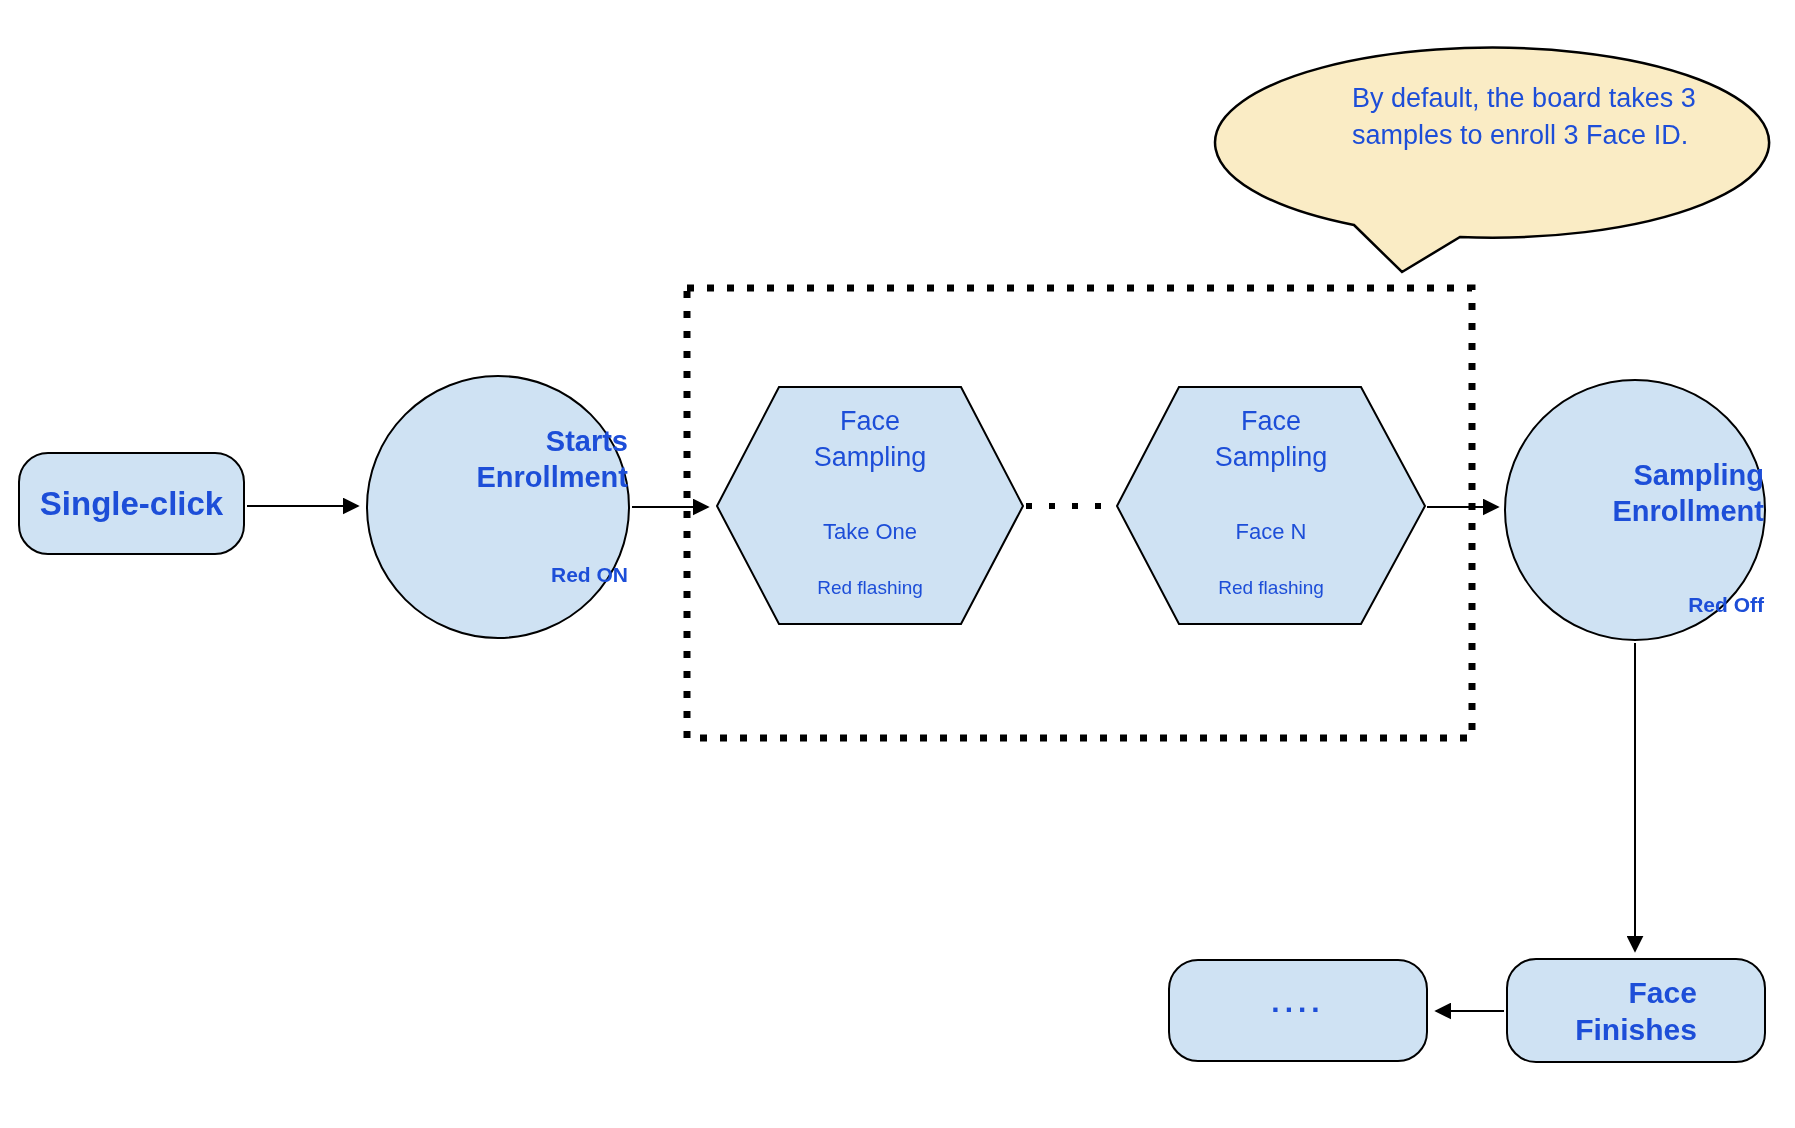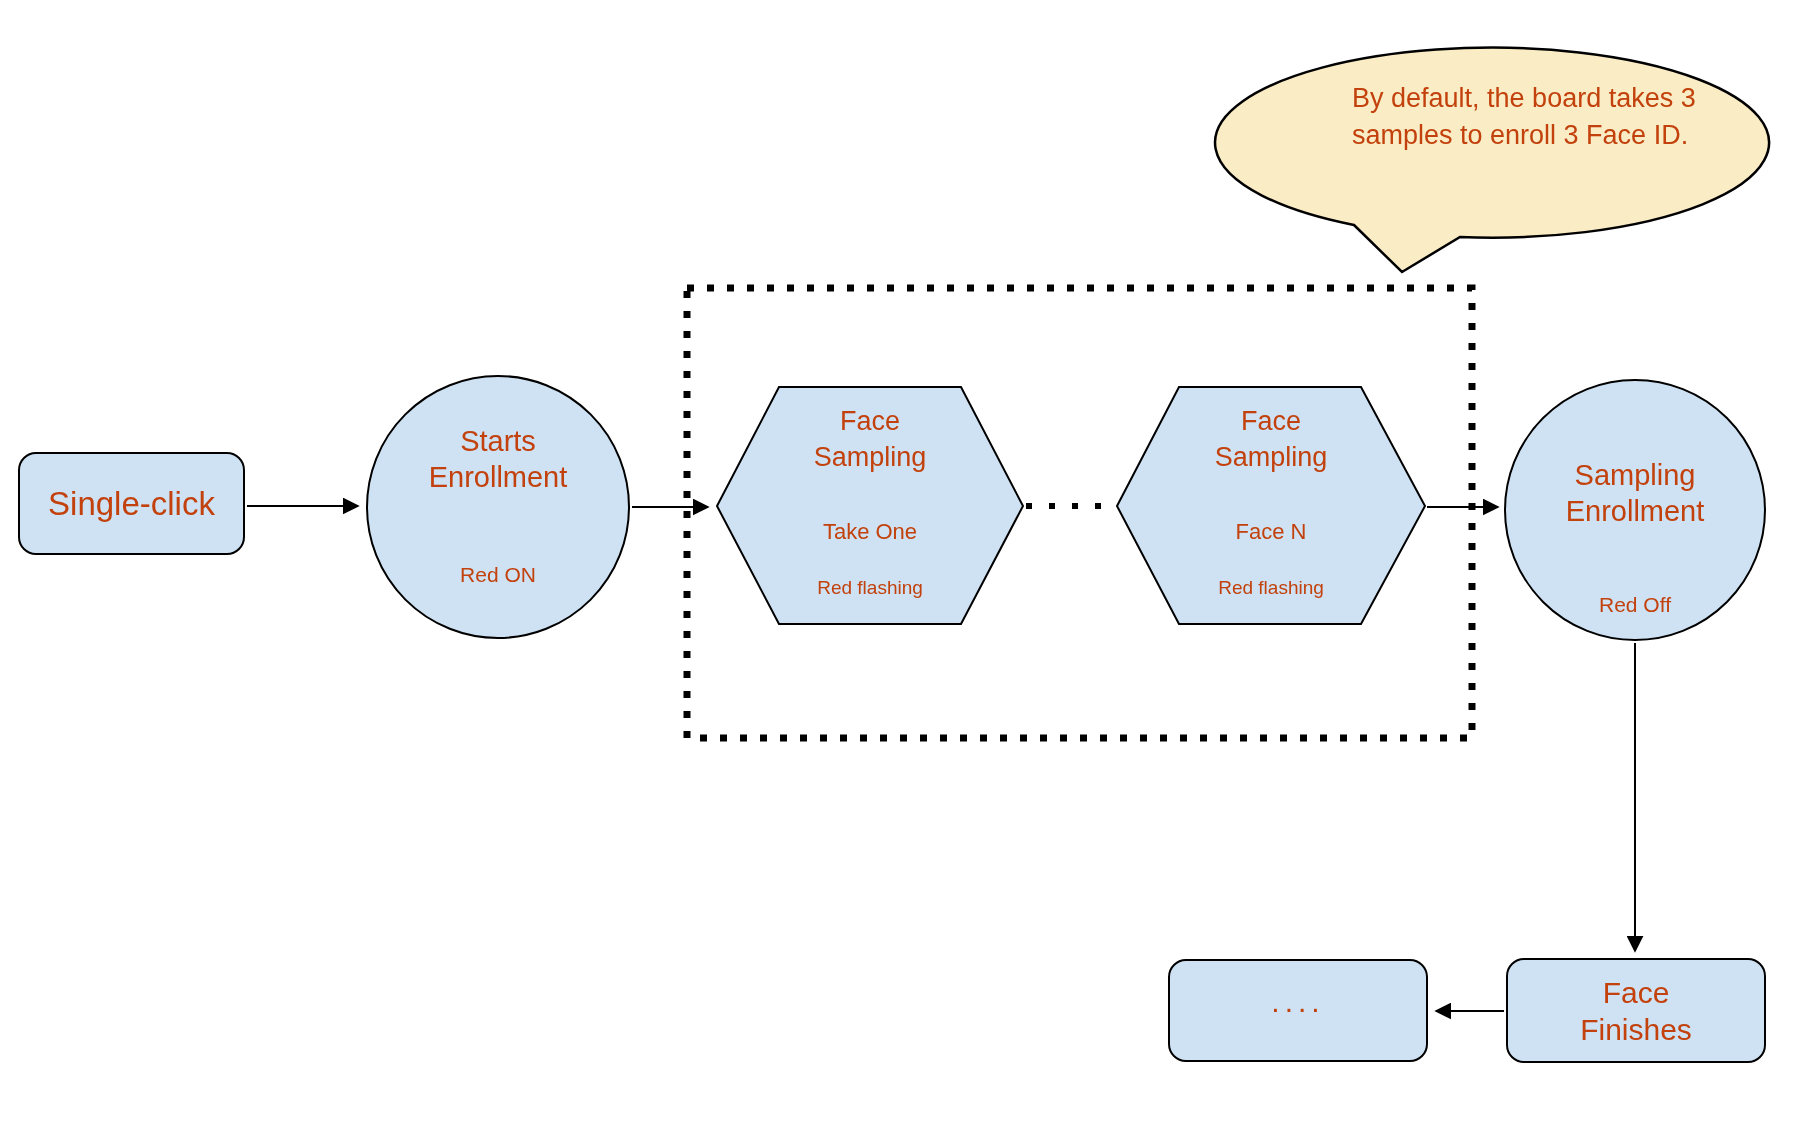--- a/index.html
+++ b/index.html
@@ -1,34 +1,34 @@
 <!DOCTYPE html>
 <html style="--shape-fill: #cfe2f3; --shape-stroke: #000000; --bubble-fill: #faecc5; --arrow-color: #000000; --dotted-color: #000000; --background: #ffffff;"><head>
 <meta charset="utf-8">
 <style>
   html,body{margin:0;padding:0;background:#fff;}
   .canvas{
     position:relative;width:1795px;height:1128px;overflow:hidden;
     background:var(--background,#ffffff);
-    font-family:"Liberation Sans",sans-serif;color:#c2410c;
+    font-family:"Liberation Sans",sans-serif;color:#1d4ed8;
   }
   svg.layer{position:absolute;left:0;top:0;width:1795px;height:1128px;}
   .shape-fill{fill:var(--shape-fill,#cfe2f3);stroke:var(--shape-stroke,#000);stroke-width:2px;}
   .bubble-fill{fill:var(--bubble-fill,#faecc5);stroke:var(--shape-stroke,#000);stroke-width:2.5px;}
   .edge{stroke:var(--arrow-color,#000);stroke-width:2px;fill:none;}
   .dotted-box{stroke:var(--dotted-color,#000);stroke-width:7px;fill:none;stroke-dasharray:7 13;}
   .dotted-link{stroke:var(--dotted-color,#000);stroke-width:6px;fill:none;stroke-dasharray:6 17;}
 
   .node{
     position:absolute;box-sizing:border-box;
     background:var(--shape-fill,#cfe2f3);
     border:2.5px solid var(--shape-stroke,#000);
-    display:flex;align-items:center;justify-content:center;text-align:center;
+    display:flex;align-items:center;justify-content:center;text-align:right;font-weight:bold;
   }
-  .rounded{border-radius:18px;}
+  .rounded{border-radius:30px;}
   .circle{border-radius:50%;}
   .circle .title{position:absolute;left:0;right:0;font-size:29px;line-height:36px;}
   .circle .sub{position:absolute;left:0;right:0;font-size:21px;}
 
   #node-single-click{left:18px;top:452px;width:227px;height:103px;font-size:33px;}
   #node-starts{left:366px;top:375px;width:264px;height:264px;}
   #node-starts .title{top:46px;}
   #node-starts .sub{bottom:50px;}
   #node-finishes{left:1504px;top:379px;width:262px;height:262px;}
   #node-finishes .title{top:76px;}

